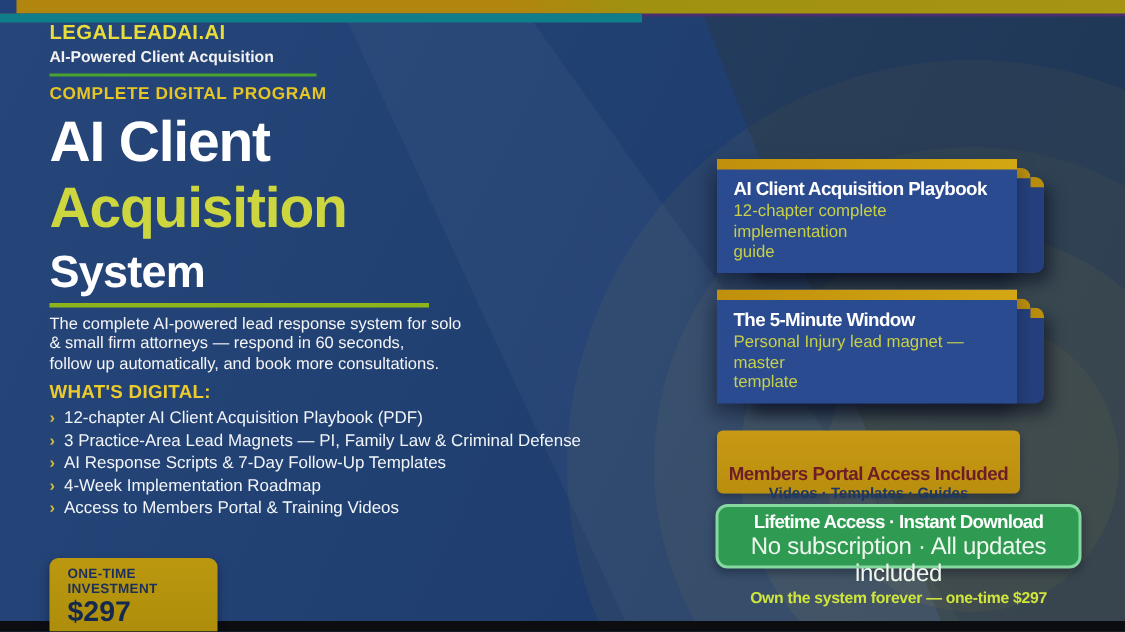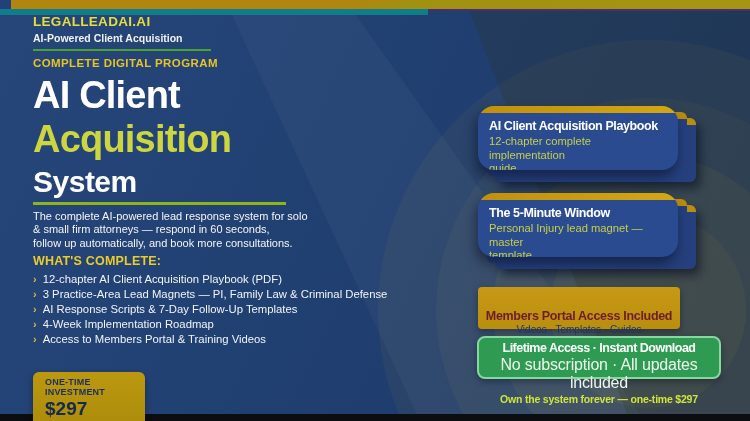--- a/index.html
+++ b/index.html
@@ -57,34 +57,34 @@
   .price-amount { margin-top: 1px; font-size: 19px; font-weight: 800; color: #13294f; }
 
   
   .card { position: absolute; width: 200px; height: 64px; z-index: 10; }
   .card-1 { left: 478px; top: 106px; }
   .card-2 { left: 478px; top: 193px; }
   .card-layer { position: absolute; width: 200px; height: 64px; border-radius: 6px;
     background: #25407d; border-top: 7px solid #b98d0e; }
   .layer-back { left: 18px; top: 12px; box-shadow: 4px 6px 10px rgba(5,10,30,0.55); }
   .layer-mid  { left: 9px;  top: 6px; }
-  .card-main { position: absolute; left: 0; top: 0; width: 200px; height: 64px;
-    border-radius: 16px; overflow: hidden; background: #2b4b90;
+  .card-main { position: absolute; left: 0; top: 0; width: 200px; height: 76px;
+    border-radius: 0; overflow: hidden; background: #2b4b90;
     box-shadow: -2px 7px 12px rgba(5,10,30,0.5); }
   .card-topbar { height: 7px; background: linear-gradient(90deg, #c0900c, #d3a713); }
   .card-body { padding: 6px 11px; }
   .card-title { font-size: 12.5px; font-weight: 800; color: #ffffff; letter-spacing: -0.4px; white-space: nowrap; }
   .card-sub { margin-top: 2px; font-size: 11.2px; line-height: 13.5px; color: #c6cf48; white-space: pre-line; }
 
   .members-box { position: absolute; left: 478px; top: 287px; width: 202px; height: 42px; z-index: 10;
     border-radius: 4px; background: linear-gradient(180deg, #c79914, #ba8e0e);
     text-align: center; padding-top: 22px;
     box-shadow: 0 3px 6px rgba(5,10,30,0.35); }
   .members-title { font-size: 12.5px; font-weight: 800; color: #6e1d27; letter-spacing: -0.3px; white-space: nowrap; }
-  .members-sub { margin-top: 1px; font-size: 10px; font-weight: 400; color: #1c3766; }
+  .members-sub { margin-top: 1px; font-size: 10px; font-weight: 700; color: #1c3766; }
   .members-url { margin-top: 1px; font-size: 8.8px; color: #6a5f12; }
 
   .lifetime-box { position: absolute; left: 477px; top: 336px; width: 244px; height: 43px; z-index: 10;
     border-radius: 8px; background: #2f9b52; border: 2px solid #86d8a1;
     text-align: center; padding-top: 3px;
     box-shadow: 0 3px 6px rgba(5,10,30,0.35); }
   .lifetime-title { font-size: 12.5px; font-weight: 800; color: #ffffff; letter-spacing: -0.5px; white-space: nowrap; }
   .lifetime-sub { margin-top: 1px; font-size: 16px; color: #eef7ee; letter-spacing: -0.2px; }
   .lifetime-note { margin-top: 1px; font-size: 10.5px; font-weight: 800; color: #cfe53c; letter-spacing: -0.2px; }
 </style>
@@ -110,21 +110,21 @@
     <div class="tagline">AI-Powered Client Acquisition</div>
     <div class="rule1"></div>
     <div class="kicker">COMPLETE DIGITAL PROGRAM</div>
     <div class="title1">AI Client</div>
     <div class="title2">Acquisition</div>
     <div class="title3">System</div>
     <div class="rule2"></div>
     <div class="desc">The complete AI-powered lead response system for solo
 &amp; small firm attorneys — respond in 60 seconds,
 follow up automatically, and book more consultations.</div>
-    <div class="inc-heading">WHAT'S COMPLETE:</div>
+    <div class="inc-heading">WHAT'S DIGITAL:</div>
     <ul class="inc-list">
       <li><span class="bullet">›</span><span>12-chapter AI Client Acquisition Playbook (PDF)</span></li>
       <li><span class="bullet">›</span><span>3 Practice-Area Lead Magnets — PI, Family Law &amp; Criminal Defense</span></li>
       <li><span class="bullet">›</span><span>AI Response Scripts &amp; 7-Day Follow-Up Templates</span></li>
       <li><span class="bullet">›</span><span>4-Week Implementation Roadmap</span></li>
       <li><span class="bullet">›</span><span>Access to Members Portal &amp; Training Videos</span></li>
     </ul>
   </div>
 
   <div class="price-badge">

